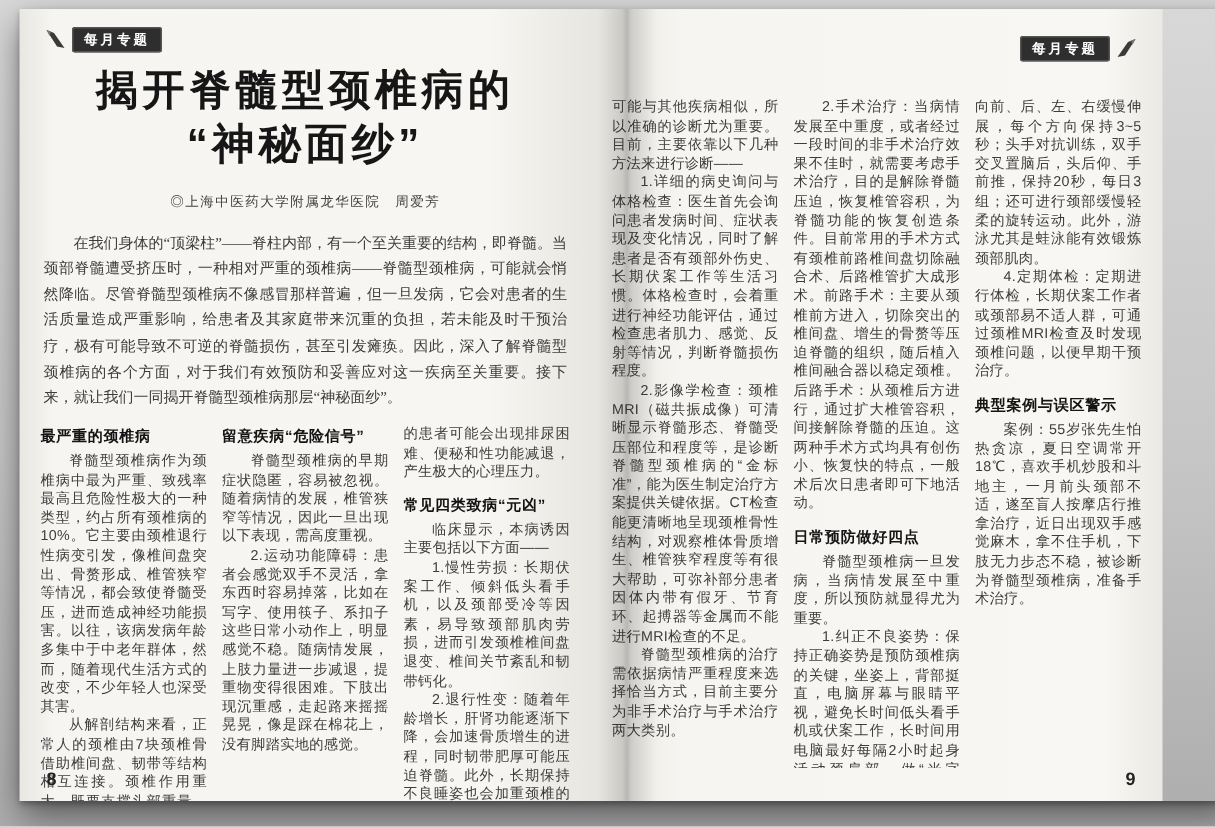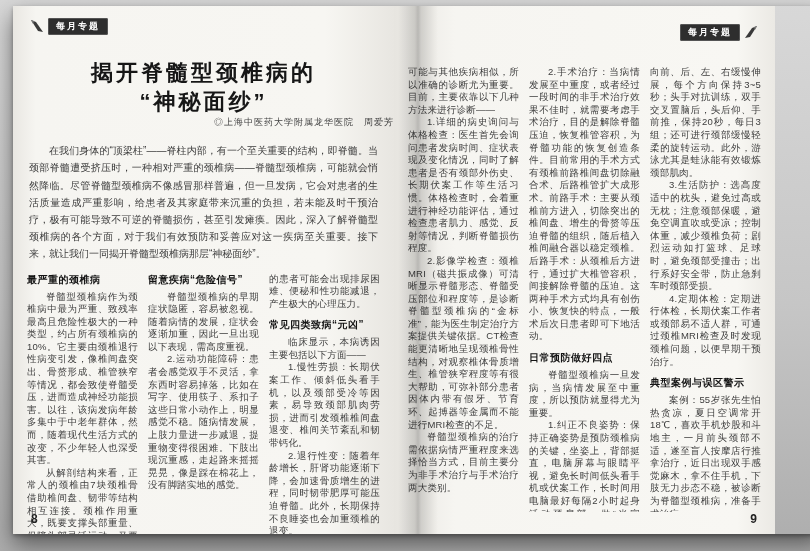--- a/index.html
+++ b/index.html
@@ -30,27 +30,27 @@
   .badge-left  { top:12px; left:16px; }
   .badge-right { top:18px; right:16px; }
   .badge-box {
     background:#2e2e2e; color:#fff; font-size:9px; font-weight:bold;
     letter-spacing:2px; padding:2px 8px; border-radius:2px;
     box-shadow:inset 0 0 0 1px #555;
   }
   .pen-icon svg { display:block; }
   
   .title {
-    margin-top:53px; text-align:center; color:#161616;
-    font-size:22px; font-weight:900; letter-spacing:3px; line-height:1.3;
+    margin-top:36px; text-align:center; color:#161616;
+    font-size:28px; font-weight:900; letter-spacing:3px; line-height:1.3;
   }
-  .byline { text-align:right; font-size:9px; color:#444; letter-spacing:1px; }
+  .byline { margin-top:13px; text-align:center; font-size:9px; color:#444; letter-spacing:1px; }
   .intro {
     margin:13px 16px 0; font-size:10px; line-height:1.72; text-align:justify;
-    text-indent:2em; color:#3c3c3c;
+    text-indent:2em; color:#3c3c3c;font-family:Liberation Serif, serif;
   }
   
   .cols { display:flex; gap:10px; overflow:hidden; }
   .cols-left  { margin:10px 14px 0; height:312px; }
   .cols-right { margin:60px 14px 0; height:446px; }
   .col { flex:1 1 0; overflow:hidden; }
   .col-heading { font-size:10px; font-weight:bold; color:#141414; margin:8px 0 4px; letter-spacing:.5px; }
   .col .col-heading:first-child { margin-top:0; }
   .para {
     font-size:9.5px; line-height:12.6px; text-align:justify; color:#3d3d3d;
@@ -87,21 +87,21 @@
     <p class="intro">在我们身体的“顶梁柱”——脊柱内部，有一个至关重要的结构，即脊髓。当颈部脊髓遭受挤压时，一种相对严重的颈椎病——脊髓型颈椎病，可能就会悄然降临。尽管脊髓型颈椎病不像感冒那样普遍，但一旦发病，它会对患者的生活质量造成严重影响，给患者及其家庭带来沉重的负担，若未能及时干预治疗，极有可能导致不可逆的脊髓损伤，甚至引发瘫痪。因此，深入了解脊髓型颈椎病的各个方面，对于我们有效预防和妥善应对这一疾病至关重要。接下来，就让我们一同揭开脊髓型颈椎病那层“神秘面纱”。</p>
 
     <div class="cols cols-left">
       <div class="col">
           <h3 class="col-heading">最严重的颈椎病</h3>
           <p class="para">脊髓型颈椎病作为颈椎病中最为严重、致残率最高且危险性极大的一种类型，约占所有颈椎病的10%。它主要由颈椎退行性病变引发，像椎间盘突出、骨赘形成、椎管狭窄等情况，都会致使脊髓受压，进而造成神经功能损害。以往，该病发病年龄多集中于中老年群体，然而，随着现代生活方式的改变，不少年轻人也深受其害。</p>
           <p class="para">从解剖结构来看，正常人的颈椎由7块颈椎骨借助椎间盘、韧带等结构相互连接。颈椎作用重大，既要支撑头部重量、保障头部灵活运动，又要借助脊髓来传达大脑指令。脊髓位于颈椎椎体后方的椎管内，堪称大脑与身体各部位信息传递的“主干道”，负责传递感觉、运动等各类神经信号。一旦颈椎出现退变、增生、椎间盘突出等问题，椎管内空间便会变窄，脊髓随之受到挤压。脊髓受压后，就如同</p>
         </div>
       <div class="col">
           <h3 class="col-heading">留意疾病“危险信号”</h3>
-          <p class="para">脊髓型颈椎病的早期症状隐匿，容易被忽视。随着病情的发展，症状会逐渐加重，因此一旦出现以下表现，需高度重视。</p>
+          <p class="para">脊髓型颈椎病的早期症状隐匿，容易被忽视。随着病情的发展，椎管狭窄等情况，因此一旦出现以下表现，需高度重视。</p>
           <p class="para">2.运动功能障碍：患者会感觉双手不灵活，拿东西时容易掉落，比如在写字、使用筷子、系扣子这些日常小动作上，明显感觉不稳。随病情发展，上肢力量进一步减退，提重物变得很困难。下肢出现沉重感，走起路来摇摇晃晃，像是踩在棉花上，没有脚踏实地的感觉。</p>
         </div>
       <div class="col">
           <p class="para noindent">的患者可能会出现排尿困难、便秘和性功能减退，产生极大的心理压力。</p>
           <h3 class="col-heading">常见四类致病“元凶”</h3>
           <p class="para">临床显示，本病诱因主要包括以下方面——</p>
           <p class="para">1.慢性劳损：长期伏案工作、倾斜低头看手机，以及颈部受冷等因素，易导致颈部肌肉劳损，进而引发颈椎椎间盘退变、椎间关节紊乱和韧带钙化。</p>
           <p class="para">2.退行性变：随着年龄增长，肝肾功能逐渐下降，会加速骨质增生的进程，同时韧带肥厚可能压迫脊髓。此外，长期保持不良睡姿也会加重颈椎的退变。</p>
         </div>
     </div>
@@ -128,21 +128,20 @@
           <p class="para">脊髓型颈椎病的治疗需依据病情严重程度来选择恰当方式，目前主要分为非手术治疗与手术治疗两大类别。</p>
         </div>
       <div class="col">
           <p class="para">2.手术治疗：当病情发展至中重度，或者经过一段时间的非手术治疗效果不佳时，就需要考虑手术治疗，目的是解除脊髓压迫，恢复椎管容积，为脊髓功能的恢复创造条件。目前常用的手术方式有颈椎前路椎间盘切除融合术、后路椎管扩大成形术。前路手术：主要从颈椎前方进入，切除突出的椎间盘、增生的骨赘等压迫脊髓的组织，随后植入椎间融合器以稳定颈椎。后路手术：从颈椎后方进行，通过扩大椎管容积，间接解除脊髓的压迫。这两种手术方式均具有创伤小、恢复快的特点，一般术后次日患者即可下地活动。</p>
           <h3 class="col-heading">日常预防做好四点</h3>
           <p class="para">脊髓型颈椎病一旦发病，当病情发展至中重度，所以预防就显得尤为重要。</p>
           <p class="para">1.纠正不良姿势：保持正确姿势是预防颈椎病的关键，坐姿上，背部挺直，电脑屏幕与眼睛平视，避免长时间低头看手机或伏案工作，长时间用电脑最好每隔2小时起身活动颈肩部，做“米字操”放松肌肉。睡觉时，选合适枕头，高度以自己拳头高度为宜，保证颈椎睡眠中保持自然生理曲度，避免过度压迫。</p>
         </div>
       <div class="col">
           <p class="para noindent">向前、后、左、右缓慢伸展，每个方向保持3~5秒；头手对抗训练，双手交叉置脑后，头后仰、手前推，保持20秒，每日3组；还可进行颈部缓慢轻柔的旋转运动。此外，游泳尤其是蛙泳能有效锻炼颈部肌肉。</p>
-          <p class="para">3.生活防护：选高度适中的枕头，避免过高或无枕；注意颈部保暖，避免空调直吹或受凉；控制体重，减少颈椎负荷；剧烈运动如打篮球、足球时，避免颈部受撞击；出行系好安全带，防止急刹车时颈部受损。</p>
           <p class="para">4.定期体检：定期进行体检，长期伏案工作者或颈部易不适人群，可通过颈椎MRI检查及时发现颈椎问题，以便早期干预治疗。</p>
           <h3 class="col-heading">典型案例与误区警示</h3>
           <p class="para">案例：55岁张先生怕热贪凉，夏日空调常开18℃，喜欢手机炒股和斗地主，一月前头颈部不适，遂至盲人按摩店行推拿治疗，近日出现双手感觉麻木，拿不住手机，下肢无力步态不稳，被诊断为脊髓型颈椎病，准备手术治疗。</p>
         </div>
     </div>
 
     <div class="page-number pn-right">9</div>
   </div>
 
   <div class="gutter"></div>

